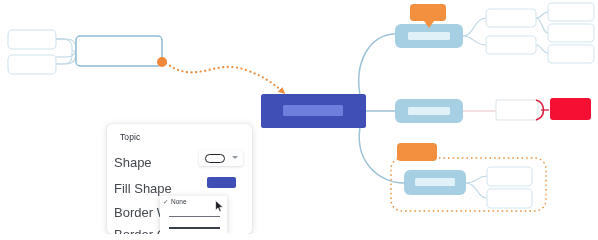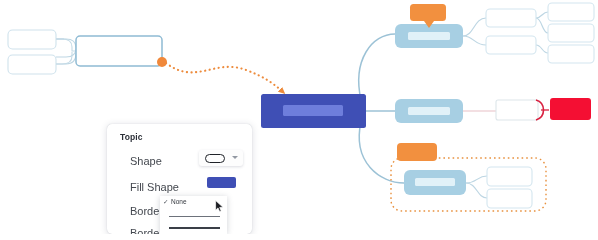--- a/index.html
+++ b/index.html
@@ -38,28 +38,28 @@
     border-radius: 5px;
     box-shadow: 0 1px 7px rgba(40,50,80,0.17), 0 0 1px rgba(40,50,80,0.25);
     overflow: hidden;
     z-index: 40;
   }
   .panel-title {
     position: absolute;
     left: 13px;
     top: 8px;
     font-size: 8.5px;
-    font-weight: bold;
+    font-weight: normal;
     color: #2c3038;
     letter-spacing: 0.1px;
   }
   .prop-row-label {
     position: absolute;
-    left: 23px;
-    font-size: 11px;
+    left: 7px;
+    font-size: 13px;
     color: #44484f;
     white-space: nowrap;
     text-align: right;
   }
   #label-shape      { top: 31px; }
   #label-fill-color { top: 57px; }
   #label-border-width { top: 81px; }
   #label-border-color { top: 103px; }
 
   

